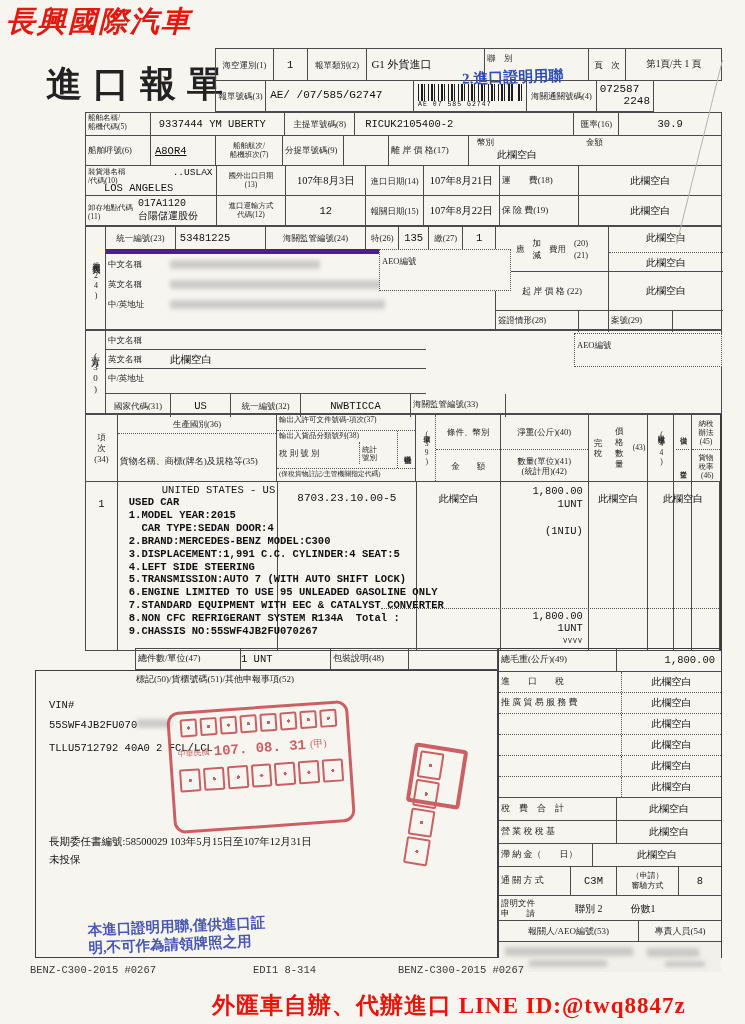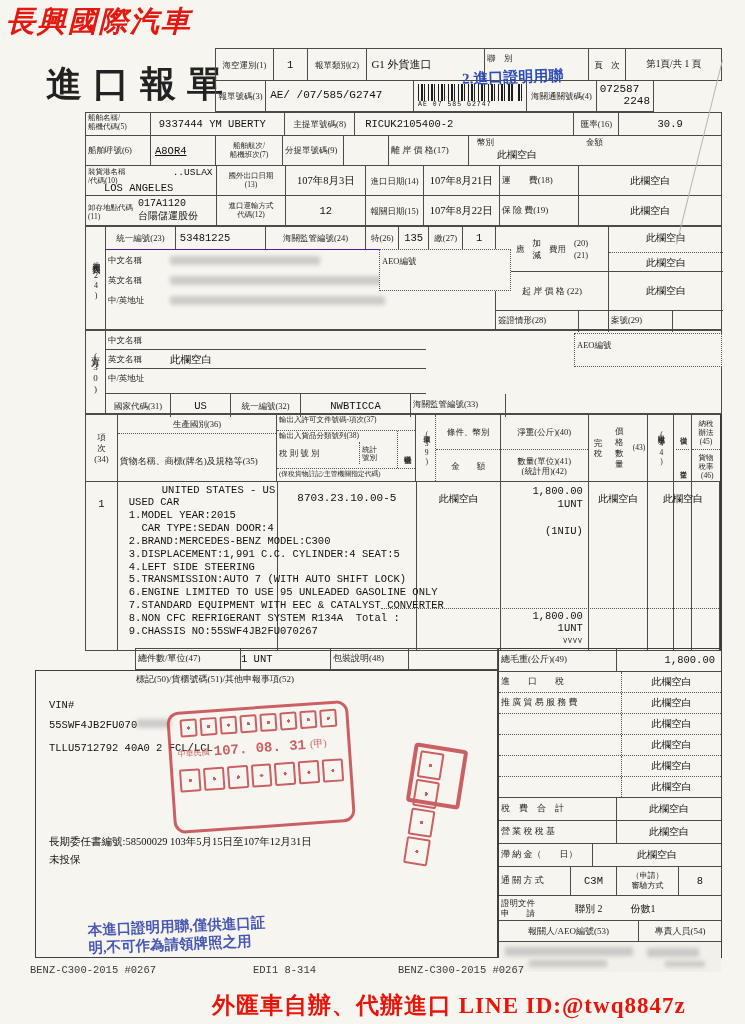--- a/index.html
+++ b/index.html
@@ -118,21 +118,21 @@
     <div class="cell val ctr" style="width:80px;">12</div>
     <div class="cell lbl ctr" style="width:58px;">報關日期(15)</div>
     <div class="cell valc ctr" style="width:76px;font-size:10.5px;">107年8月22日</div>
     <div class="cell lbl" style="width:80px;padding-top:9px;font-size:9px;">保 險 費(19)</div>
     <div class="cell blank ctr" style="width:142px;">此欄空白</div>
   </div>
 
   <div class="row" style="left:85px;top:226px;width:637px;height:104px;">
     <div class="cell vtxt lbl ctr" style="width:20px;font-size:8px;">納稅義務人(24)</div>
     <div style="width:390px;border-right:1px solid #4b4b4b;box-sizing:border-box;position:relative;">
-      <div style="display:flex;height:22px;border-bottom:1px solid #4c1d95;">
+      <div style="display:flex;height:22px;border-bottom:5px solid #4c1d95;">
         <div class="cell lbl ctr" style="width:70px;">統一編號(23)</div>
         <div class="cell val" style="width:90px;padding:5px 0 0 4px;">53481225</div>
         <div class="cell lbl ctr" style="width:101px;">海關監管編號(24)</div>
         <div class="cell lbl ctr" style="width:33px;">特(26)</div>
         <div class="cell val ctr" style="width:30px;">135</div>
         <div class="cell lbl ctr" style="width:34px;">繳(27)</div>
         <div class="cell val ctr" style="width:32px;">1</div>
       </div>
       <div style="display:flex;height:20px;">
         <div class="lbl" style="width:60px;padding-top:5px;">中文名稱</div>
@@ -260,21 +260,21 @@
         <div class="lbl7 pre ctr" style="height:30px;line-height:9px;text-align:right;">貨物
 稅率
 (46)</div>
       </div>
     </div>
 
     <div style="display:flex;height:168px;position:relative;">
       <div class="cell val" style="width:32px;text-align:center;padding-top:16px;">1</div>
       <div class="cell" style="width:160px;overflow:visible;z-index:3;">
         <div class="val" style="padding:2px 0 0 44px;white-space:nowrap;font-size:10.5px;">UNITED STATES - US</div>
-        <div class="val prestrict" style="padding-left:11px;font-size:10.5px;line-height:12.9px;width:340px;">USED CAR
+        <div class="val prestrict" style="padding-left:11px;font-size:10.5px;line-height:12.9px;width:340px;font-weight:bold;">USED CAR
 1.MODEL YEAR:2015
   CAR TYPE:SEDAN DOOR:4
 2.BRAND:MERCEDES-BENZ MODEL:C300
 3.DISPLACEMENT:1,991 C.C. CYLINDER:4 SEAT:5
 4.LEFT SIDE STEERING
 5.TRANSMISSION:AUTO 7 (WITH AUTO SHIFT LOCK)
 6.ENGINE LIMITED TO USE 95 UNLEADED GASOLINE ONLY
 7.STANDARD EQUIPMENT WITH EEC &amp; CATALYST CONVERTER
 8.NON CFC REFRIGERANT SYSTEM R134A  Total :
 9.CHASSIS NO:55SWF4JB2FU070267</div>

